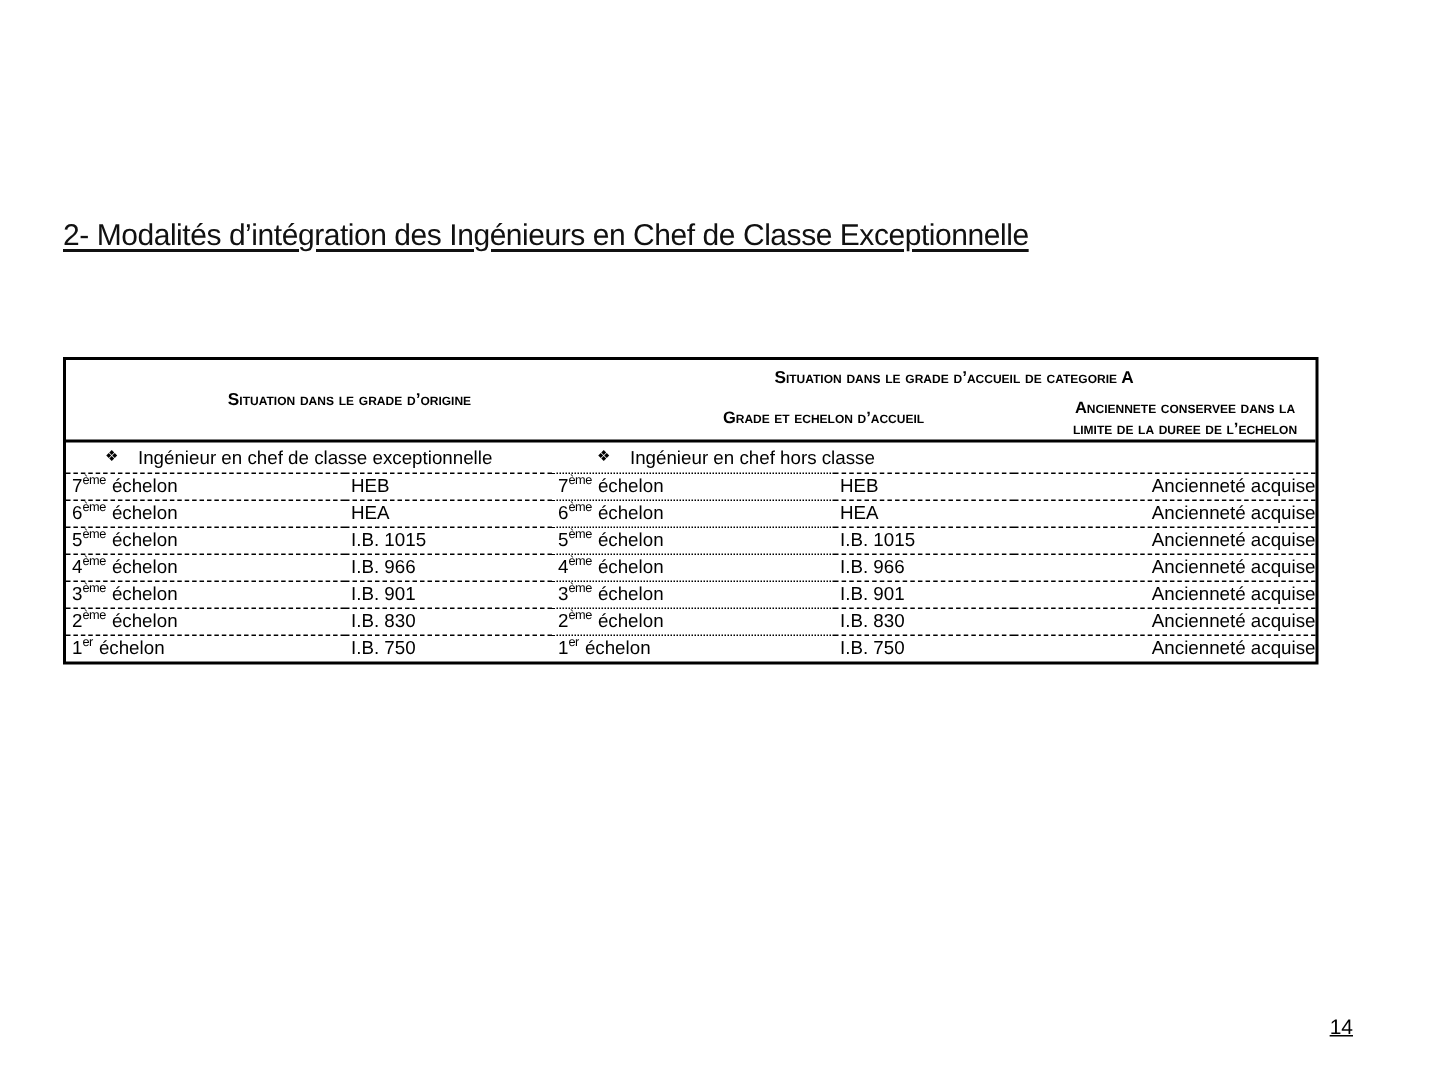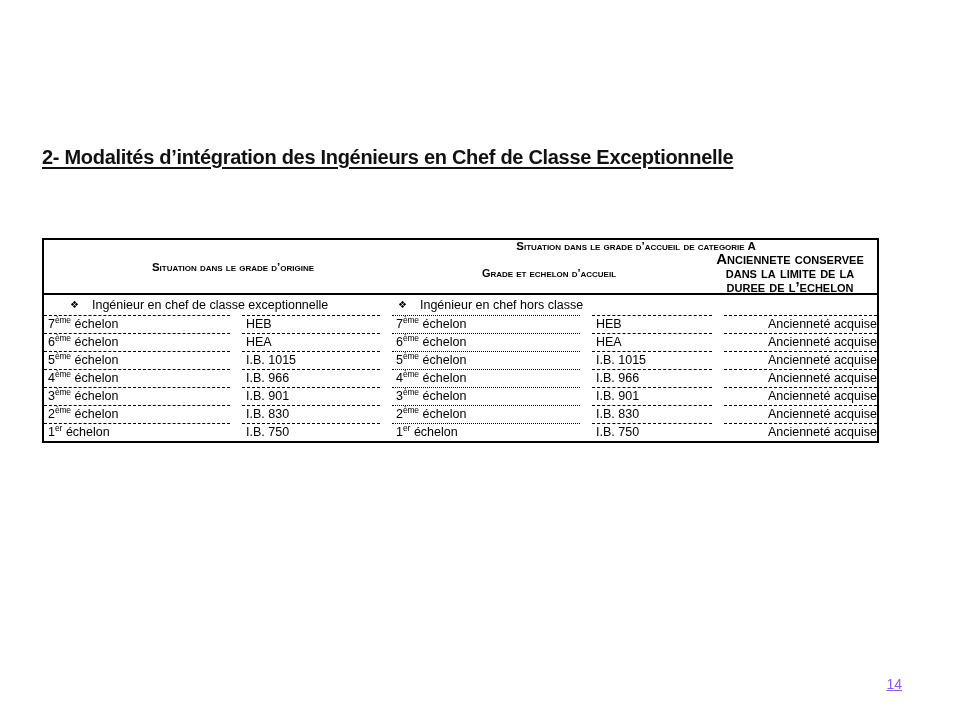--- a/index.html
+++ b/index.html
@@ -12,21 +12,21 @@
     height: 720px;
     background: #ffffff;
     overflow: hidden;
   }
 
   .slide-title {
     position: absolute;
     left: 42px;
     top: 146px;
     font-size: 20px;
-    font-weight: bold;
+    font-weight: normal;
     color: #111111;
     text-decoration: underline;
     text-underline-offset: 3px;
     letter-spacing: -0.3px;
     white-space: nowrap;
   }
 
   .grade-table {
     position: absolute;
     left: 42px;
@@ -74,21 +74,21 @@
     justify-content: center;
     font-size: 11px;
     text-align: center;
   }
   .h-anciennete {
     flex: 1;
     display: flex;
     align-items: center;
     justify-content: center;
     text-align: center;
-    font-size: 15px;
+    font-size: 11px;
     line-height: 14px;
     padding: 0 8px;
   }
 
   
   .t-subheader {
     display: flex;
     height: 20px;
     align-items: center;
     font-size: 12.5px;
@@ -96,21 +96,20 @@
   .sh-origin { width: 324px; padding-left: 26px; display: flex; align-items: center; }
   .sh-accueil { flex: 1; padding-left: 30px; display: flex; align-items: center; }
   .bullet { font-size: 10px; margin-right: 13px; position: relative; top: -1px; }
 
   
   .t-body .t-row {
     display: flex;
     height: 18px;
     font-size: 12.5px;
     line-height: 17px;
-    gap: 12px;
   }
   .cell { overflow: hidden; white-space: nowrap; }
   .c1 { width: 186px; padding-left: 4px; }
   .c2 { width: 138px; padding-left: 4px; }
   .c3 { width: 188px; padding-left: 4px; }
   .c4 { width: 120px; padding-left: 4px; }
   .c5 { flex: 1;      padding-left: 4px; text-align: right; }
   .t-row .c1, .t-row .c2 { border-top: 1px dashed #000; }
   .t-row .c3             { border-top: 1px dotted #000; }
   .t-row .c4, .t-row .c5 { border-top: 1px dashed #000; }
@@ -121,21 +120,21 @@
     vertical-align: super;
     letter-spacing: -0.3px;
   }
   .word { margin-left: 4px; }
 
   .page-number {
     position: absolute;
     right: 58px;
     top: 676px;
     font-size: 14px;
-    color: #8b5cf6;
+    color: #000000;
     text-decoration: underline;
   }
 </style>
 </head>
 <body>
 
 <div class="slide">
 
   <div class="slide-title">2- Modalités d’intégration des Ingénieurs en Chef de Classe Exceptionnelle</div>
 

